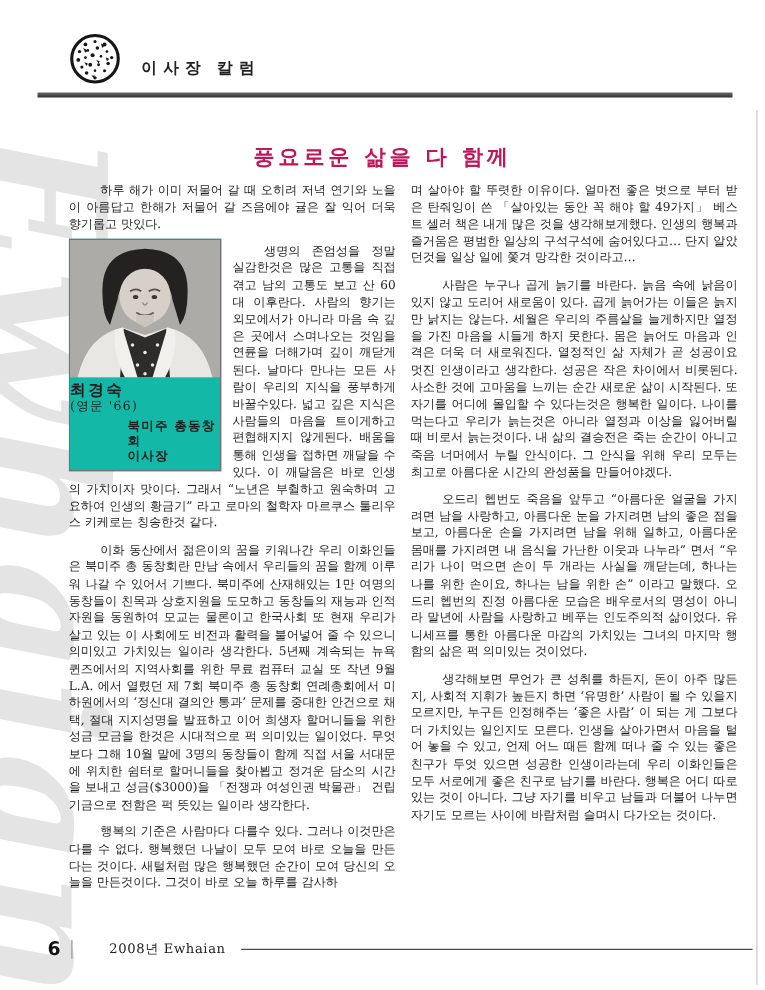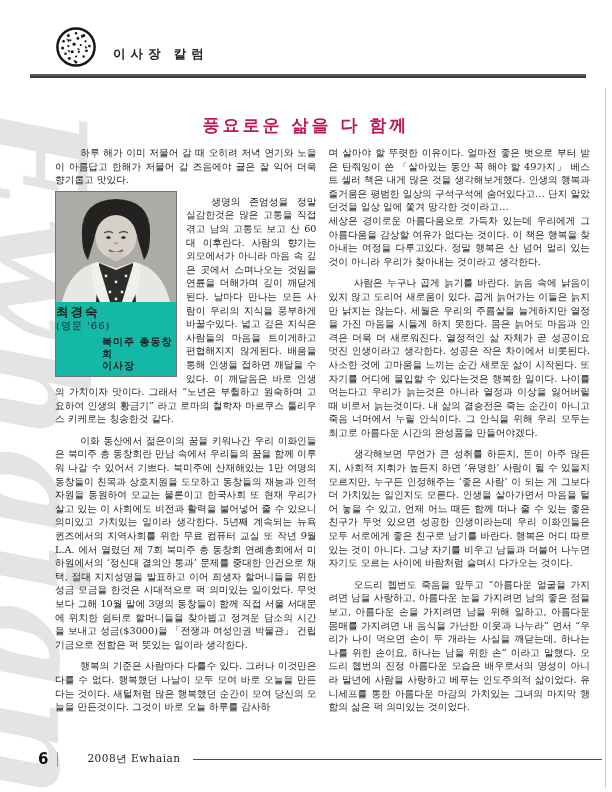--- a/index.html
+++ b/index.html
@@ -152,24 +152,23 @@
         </div>
       </div>
 
       <p class="para indent gap">생명의 존엄성을 정말 실감한것은 많은 고통을 직접 겪고 남의 고통도 보고 산 60대 이후란다.  사람의 향기는 외모에서가 아니라 마음 속 깊은 곳에서 스며나오는 것임을 연륜을 더해가며 깊이 깨닫게 된다.  날마다 만나는 모든 사람이 우리의 지식을 풍부하게 바꿀수있다.  넓고 깊은 지식은 사람들의 마음을 트이게하고 편협해지지 않게된다.  배움을 통해 인생을 접하면 깨달을 수 있다.  이 깨달음은 바로 인생의 가치이자 맛이다. 그래서 “노년은 부췰하고 원숙하며 고요하여 인생의 황금기” 라고 로마의 철학자 마르쿠스 툴리우스 키케로는 칭송한것 같다.</p>
       <p class="para indent gap">이화 동산에서 젊은이의 꿈을 키워나간 우리 이화인들은 북미주 총 동창회란 만남 속에서 우리들의 꿈을 함께 이루워 나갈 수 있어서 기쁘다.  북미주에 산재해있는 1만 여명의 동창들이 친목과 상호지원을 도모하고 동창들의 재능과 인적 자원을 동원하여 모교는 물론이고 한국사회 또 현재 우리가 살고 있는 이 사회에도 비전과 활력을 불어넣어 줄 수 있으니 의미있고 가치있는 일이라 생각한다.  5년째 계속되는 뉴욕 퀸즈에서의  지역사회를 위한 무료 컴퓨터 교실 또 작년 9월 L.A. 에서 열렸던 제 7회 북미주 총 동창회 연례총회에서 미 하원에서의 ‘정신대 결의안 통과’ 문제를 중대한 안건으로 채택, 절대 지지성명을 발표하고 이어 희생자 할머니들을 위한 성금 모금을 한것은 시대적으로 퍽 의미있는 일이었다.  무엇보다 그해 10월 말에 3명의 동창들이 함께 직접 서울 서대문에 위치한 쉼터로 할머니들을 찾아뵙고 정겨운 담소의 시간을 보내고 성금($3000)을 「전쟁과 여성인권 박물관」 건립기금으로 전함은 퍽 뜻있는 일이라 생각한다.</p>
       <p class="para indent gap">행복의 기준은 사람마다 다를수 있다.  그러나 이것만은 다를 수 없다.  행복했던 나날이 모두 모여 바로 오늘을 만든다는 것이다.  새털처럼 많은 행복했던 순간이 모여 당신의 오늘을 만든것이다.  그것이 바로 오늘 하루를 감사하</p>
     </div>
 
     <div class="col">
       <p class="para">며 살아야 할 뚜렷한 이유이다.  얼마전 좋은 벗으로 부터 받은 탄줘잉이 쓴 「살아있는 동안 꼭 해야 할 49가지」 베스트 셀러 책은  내게 많은 것을 생각해보게했다.  인생의 행복과 즐거움은 평범한 일상의 구석구석에 숨어있다고…  단지 알았던것을 일상 일에 쫓겨 망각한 것이라고…</p>
-      <p class="para">세상은 경이로운 아름다움으로 가득차 있는데 우리에게 그 아름다움을 감상할 여유가 없다는 것이다.  이 책은 행복을 찾아내는 여정을 다루고있다.  정말 행복은 산 넘어 멀리 있는 것이 아니라 우리가 찾아내는 것이라고 생각한다.</p>
       <p class="para indent gap">사람은 누구나 곱게 늙기를 바란다.  늙음 속에 낡음이 있지 않고 도리어 새로움이 있다.  곱게 늙어가는 이들은 늙지만 낡지는 않는다.  세월은 우리의 주름살을 늘게하지만 열정을 가진 마음을 시들게 하지 못한다.  몸은 늙어도 마음과 인격은 더욱 더 새로워진다.  열정적인 삶 자체가 곧 성공이요 멋진 인생이라고 생각한다. 성공은 작은 차이에서 비롯된다.  사소한 것에 고마움을 느끼는 순간 새로운 삶이 시작된다.  또 자기를 어디에 몰입할 수 있다는것은 행복한 일이다.  나이를 먹는다고 우리가 늙는것은 아니라 열정과 이상을 잃어버릴 때 비로서 늙는것이다.  내 삶의 결승전은 죽는 순간이 아니고 죽음 너머에서 누릴 안식이다.  그 안식을 위해 우리 모두는 최고로 아름다운 시간의 완성품을 만들어야겠다.</p>
+      <p class="para indent gap">오드리 헵번도 죽음을 앞두고  “아름다운 얼굴을 가지려면 남을 사랑하고, 아름다운 눈을 가지려면 남의 좋은 점을 보고, 아름다운 손을 가지려면 남을 위해 일하고, 아름다운 몸매를 가지려면 내 음식을 가난한 이웃과 나누라” 면서 “우리가 나이 먹으면 손이 두 개라는 사실을 깨닫는데, 하나는 나를 위한 손이요, 하나는 남을 위한 손” 이라고 말했다.  오드리 헵번의 진정 아름다운 모습은 배우로서의 명성이 아니라 말년에 사람을 사랑하고 베푸는 인도주의적 삶이었다.  유니세프를 통한 아름다운 마감의 가치있는 그녀의 마지막 행함의 삶은 퍽 의미있는 것이었다.</p>
       <p class="para indent gap">생각해보면 무언가 큰 성취를 하든지, 돈이 아주 많든지, 사회적 지휘가 높든지 하면  ‘유명한’  사람이 될 수 있을지 모르지만, 누구든 인정해주는  ‘좋은 사람’ 이 되는 게 그보다 더 가치있는 일인지도 모른다.  인생을 살아가면서 마음을 털어 놓을 수 있고, 언제 어느 때든 함께 떠나 줄 수 있는 좋은 친구가  두엇 있으면 성공한 인생이라는데  우리 이화인들은 모두 서로에게 좋은 친구로 남기를 바란다.  행복은 어디 따로 있는 것이 아니다.  그냥 자기를 비우고 남들과 더불어 나누면 자기도 모르는 사이에 바람처럼 슬며시 다가오는 것이다.</p>
-      <p class="para indent gap">오드리 헵번도 죽음을 앞두고  “아름다운 얼굴을 가지려면 남을 사랑하고, 아름다운 눈을 가지려면 남의 좋은 점을 보고, 아름다운 손을 가지려면 남을 위해 일하고, 아름다운 몸매를 가지려면 내 음식을 가난한 이웃과 나누라” 면서 “우리가 나이 먹으면 손이 두 개라는 사실을 깨닫는데, 하나는 나를 위한 손이요, 하나는 남을 위한 손” 이라고 말했다.  오드리 헵번의 진정 아름다운 모습은 배우로서의 명성이 아니라 말년에 사람을 사랑하고 베푸는 인도주의적 삶이었다.  유니세프를 통한 아름다운 마감의 가치있는 그녀의 마지막 행함의 삶은 퍽 의미있는 것이었다.</p>
     </div>
 
   </div>
 
   <div class="footer">
     <span class="page-number">6</span>
     <span class="footer-divider"></span>
     <span class="footer-edition">2008년 Ewhaian</span>
     <span class="footer-rule"></span>
   </div>

